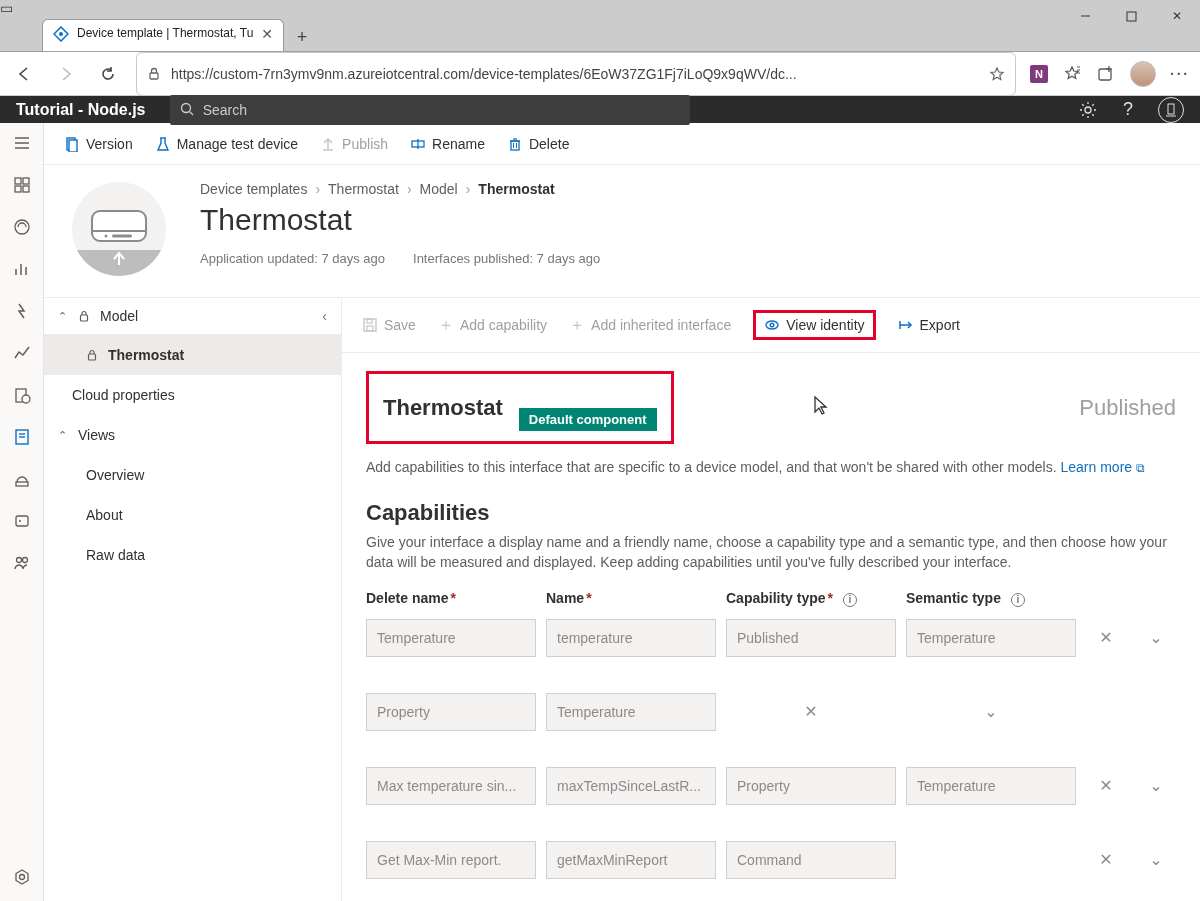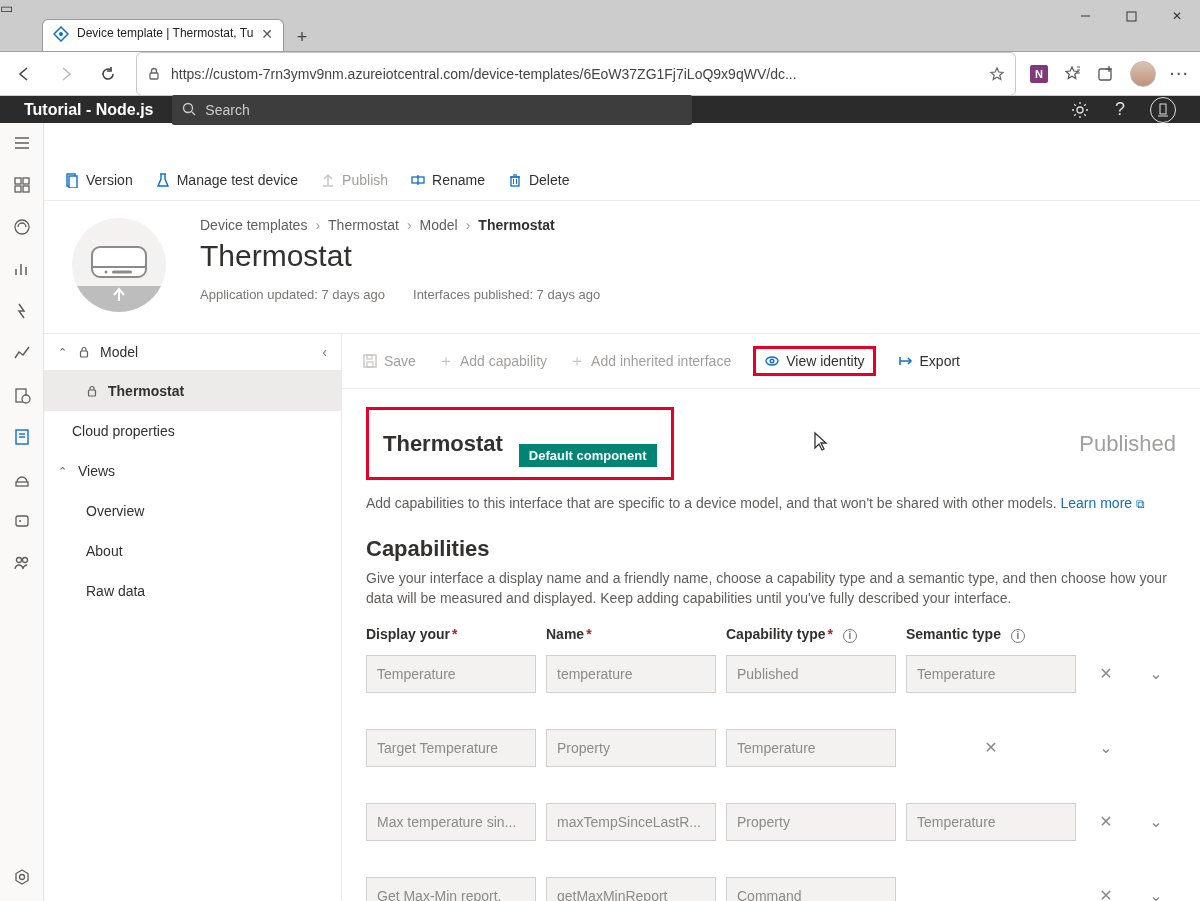--- a/index.html
+++ b/index.html
@@ -20,39 +20,39 @@
   .addr-bar .nav-btn { width:28px; height:28px; display:flex; align-items:center; justify-content:center; color:#555; border-radius:4px; }
   .addr-bar .nav-btn.disabled { color:#bbb; }
   .url-field { flex:1; display:flex; align-items:center; gap:10px; border:1px solid #c8c8c8; border-radius:6px; height:44px; padding:0 10px; color:#444; font-size:14px; }
   .url-field .lock { color:#666; }
   .addr-right { display:flex; gap:14px; align-items:center; }
   .addr-right .ic { width:20px; height:20px; display:flex; align-items:center; justify-content:center; color:#555; }
   .avatar { width:26px; height:26px; border-radius:50%; background:linear-gradient(#d8c3b4,#c1927a); border:1px solid #bbb; }
   .more-dots { letter-spacing:2px; font-weight:bold; color:#555; }
 
   
-  .app-header { background:#2b2b2b; color:#fff; height:27px; display:flex; align-items:center; padding:0 24px; gap:20px; }
+  .app-header { background:#2b2b2b; color:#fff; height:27px; display:flex; align-items:center; padding:0 16px; gap:20px; }
   .app-title { font-size:16px; font-weight:600; }
   .search-box { margin-left:auto; margin-right:auto; width:520px; height:30px; background:#3d3d3d; border-radius:2px; display:flex; align-items:center; padding:0 10px; gap:8px; color:#ccc; position:relative; left:-120px;}
   .hdr-right { margin-left:auto; display:flex; gap:20px; align-items:center; }
   .hdr-ic { width:20px; height:20px; display:flex; align-items:center; justify-content:center; color:#e0e0e0; }
   .hdr-circle { width:26px; height:26px; border:1px solid #e0e0e0; border-radius:50%; display:flex; align-items:center; justify-content:center; font-size:12px; }
 
   
   .app-body { display:flex; height:calc(901px - 36px - 44px - 43px); }
   .icon-rail { width:50px; border-right:1px solid #e1e1e1; display:flex; flex-direction:column; align-items:center; padding-top:10px; gap:22px; background:#faf9f8; }
   .icon-rail .rail-ic { width:20px; height:20px; color:#605e5c; display:flex; align-items:center; justify-content:center; }
   .icon-rail .rail-ic.active { color:#0b70c7; position:relative; }
   .icon-rail .rail-ic.active::before { content:""; position:absolute; left:-15px; top:-6px; width:3px; height:32px; background:#0b70c7; }
   .rail-bottom { margin-top:auto; margin-bottom:14px; }
 
   .content { flex:1; display:flex; flex-direction:column; }
 
   
-  .action-bar { height:42px; display:flex; align-items:center; padding:0 20px; gap:22px; border-bottom:1px solid #edebe9;margin-top:36px; }
+  .action-bar { height:42px; display:flex; align-items:center; padding:0 20px; gap:22px; border-bottom:1px solid #edebe9; }
   .action { display:flex; align-items:center; gap:6px; color:#323130; font-size:14px; cursor:pointer; }
   .action.disabled { color:#a19f9d; }
   .action .ai { color:#0b70c7; }
   .action.disabled .ai { color:#c8c6c4; }
 
   
   .page-head { display:flex; padding:16px 20px 20px 20px; gap:26px; }
   .device-badge { width:110px; height:96px; }
   .crumbs { display:flex; gap:8px; color:#605e5c; font-size:14px; margin-bottom:6px; }
   .crumbs .sep { color:#a19f9d; }
@@ -489,38 +489,37 @@
           <div class="desc">
             <span>Add capabilities to this interface that are specific to a device model, and that won't be shared with other models. </span>
             <a href="#"><span>Learn more</span> <span class="ext-icon">⧉</span></a>
           </div>
 
           <h3 class="cap">Capabilities</h3>
           <div class="cap-desc">Give your interface a display name and a friendly name, choose a capability type and a semantic type, and then choose how your data will be measured and displayed. Keep adding capabilities until you've fully described your interface.</div>
 
           <div class="cap-grid">
             <div class="grid-head">
-              <div><span>Display your</span><span class="req">*</span></div>
+              <div><span>Delete name</span><span class="req">*</span></div>
               <div><span>Name</span><span class="req">*</span></div>
               <div><span>Capability type</span><span class="req">*</span> <span class="info-ic">i</span></div>
               <div><span>Semantic type</span> <span class="info-ic">i</span></div>
               <div></div>
                 <div></div>
             </div>
 
             <div class="grid-row">
               <div class="field">Temperature</div>
               <div class="field">temperature</div>
               <div class="field">Published</div>
               <div class="field">Temperature</div>
               <div class="x-btn">✕</div>
               <div class="chev-btn">⌄</div>
             </div>
             <div class="grid-row">
-              <div class="field">Target Temperature</div>
               <div class="field">Property</div>
               <div class="field">Temperature</div>
               <div class="x-btn">✕</div>
               <div class="chev-btn">⌄</div>
             </div>
             <div class="grid-row">
               <div class="field">Max temperature sin...</div>
               <div class="field">maxTempSinceLastR...</div>
               <div class="field">Property</div>
               <div class="field">Temperature</div>

